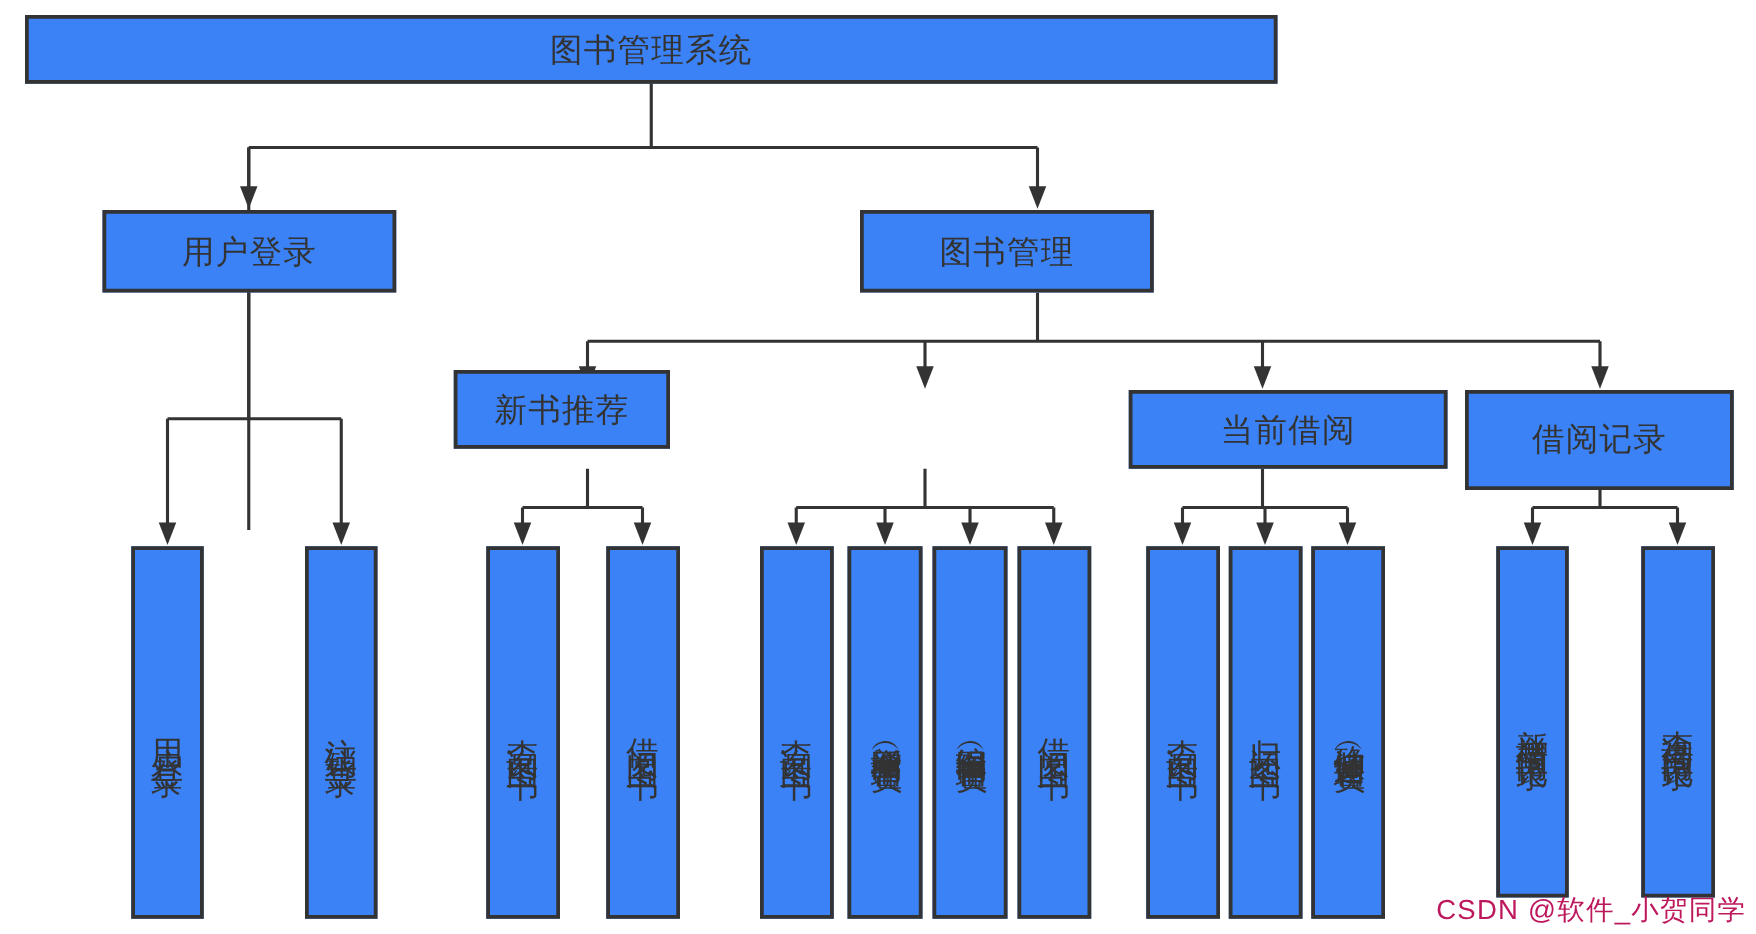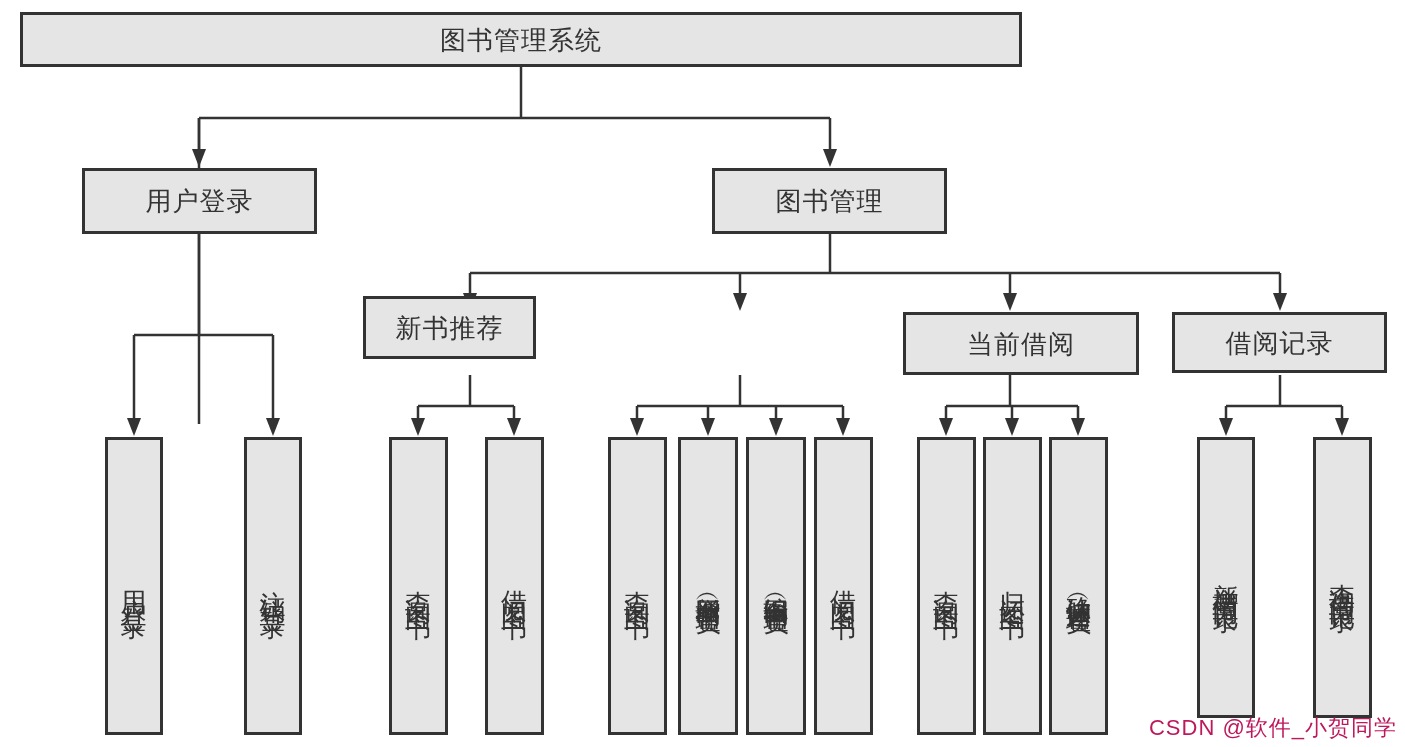--- a/index.html
+++ b/index.html
@@ -17,21 +17,21 @@
   }
   #wires {
     position: absolute;
     left: 0; top: 0;
     width: 1405px;
     height: 747px;
   }
   .node {
     position: absolute;
     box-sizing: border-box;
-    background: #e5e5e5;
+    background: #3b82f6;
     border: 3px solid #333333;
     color: #333333;
     display: flex;
     align-items: center;
     justify-content: center;
     font-size: 26px;
     line-height: 1;
     text-align: center;
     white-space: nowrap;
   }
@@ -44,26 +44,26 @@
     white-space: normal;
   }
   .sp8 { letter-spacing: 8px; }
   .sp5 { letter-spacing: 5px; }
   .sp2 { letter-spacing: 2px; font-size: 25px; }
 
   
   .n-root   { left: 20px;  top: 12px;  width: 1002px; height: 55px; }
   
   .n-login  { left: 82px;  top: 168px; width: 235px; height: 66px; }
-  .n-mgmt   { left: 712px; top: 168px; width: 235px; height: 66px; }
+  .n-mgmt   { left: 688px; top: 168px; width: 235px; height: 66px; }
   
   .n-rec    { left: 363px;  top: 296px; width: 173px; height: 63px; }
   .n-borrow { left: 633px;  top: 312px; width: 215px; height: 63px; }
-  .n-cur    { left: 903px;  top: 312px; width: 236px; height: 63px; }
-  .n-log    { left: 1172px; top: 312px; width: 215px; height: 61px; }
+  .n-cur    { left: 903px;  top: 312px; width: 255px; height: 63px; }
+  .n-log    { left: 1172px; top: 312px; width: 215px; height: 80px; font-family: Liberation Serif, serif; }
   
   .lf { top: 437px; height: 298px; }
   .l-a1 { left: 105px;  width: 58px; }
   .l-a2 { left: 244px;  width: 58px; }
   .l-b1 { left: 389px;  width: 59px; }
   .l-b2 { left: 485px;  width: 59px; }
   .l-c1 { left: 608px;  width: 59px; }
   .l-c2 { left: 678px;  width: 60px; }
   .l-c3 { left: 746px;  width: 60px; }
   .l-c4 { left: 814px;  width: 59px; }

